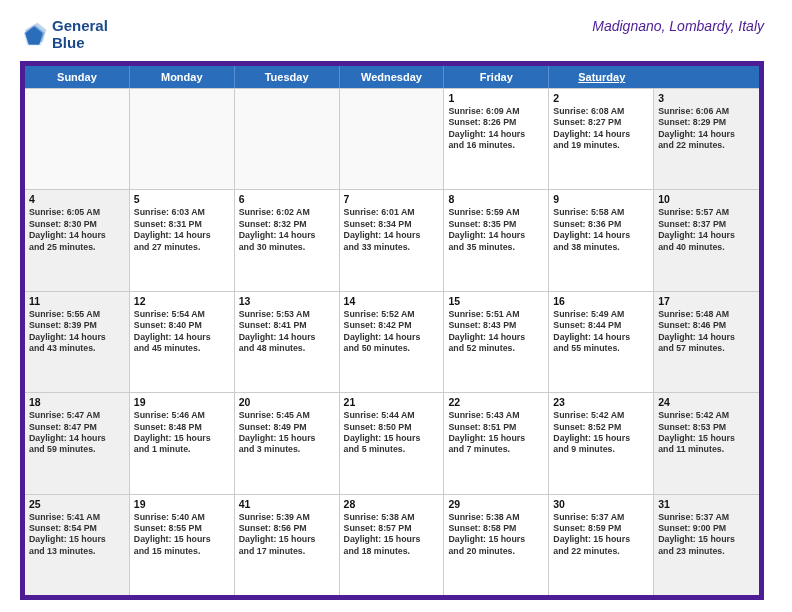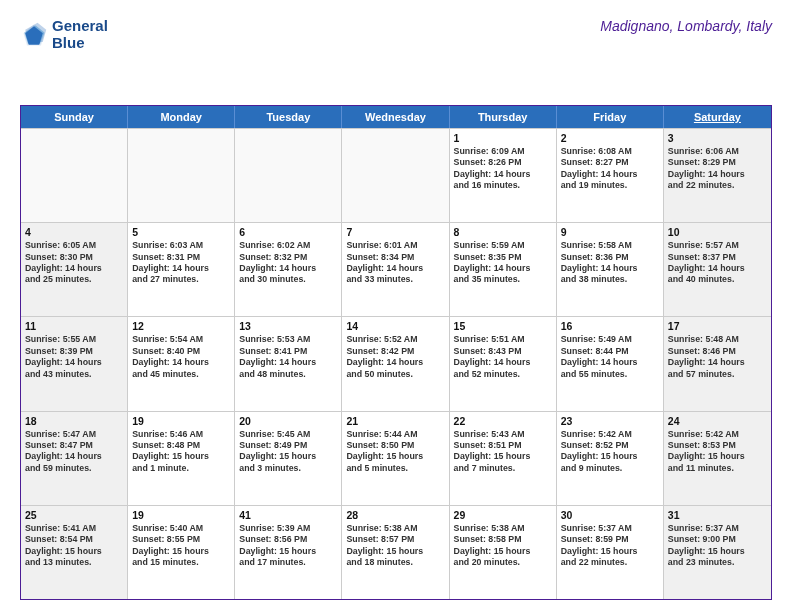--- a/index.html
+++ b/index.html
@@ -6,24 +6,23 @@
     body {
       font-family: Arial, sans-serif;
       background: #fff;
       width: 792px;
       height: 612px;
       overflow: hidden;
     }
     .page {
       width: 792px;
       height: 612px;
-      padding: 18px 20px 12px 20px;
+      padding: 18px 28px 12px 20px;
       display: flex;
       flex-direction: column;
-      gap: 44px;
     }
     .header {
       display: flex;
       justify-content: space-between;
       align-items: flex-start;
       margin-bottom: 10px;
     }
     .logo {
       display: flex;
       align-items: center;
@@ -50,21 +49,21 @@
     }
     .location-title {
       font-size: 14px;
       color: #4c1d95;
       font-style: italic;
     }
     .calendar {
       flex: 1;
       display: flex;
       flex-direction: column;
-      border: 1px solid #4c1d95;
+      border: 5px solid #4c1d95;
     }
     .cal-header {
       display: grid;
       grid-template-columns: repeat(7, 1fr);
       background: #2a6ebb;
     }
     .cal-header-cell {
       color: #fff;
       font-size: 11px;
       font-weight: bold;
@@ -129,21 +128,20 @@
       <div class="location-title">Madignano, Lombardy, Italy</div>
     </div>
   </div>
 
   <div class="calendar">
     <div class="cal-header">
     <div class="cal-header-cell">Sunday</div>
         <div class="cal-header-cell">Monday</div>
         <div class="cal-header-cell">Tuesday</div>
         <div class="cal-header-cell">Wednesday</div>
-        <div class="cal-header-cell">Thursday</div>
         <div class="cal-header-cell">Friday</div>
         <div class="cal-header-cell">Saturday</div>
       </div>
     <div class="cal-body">
     <div class="cal-row">
           <div class="cal-cell empty"></div>
           <div class="cal-cell empty"></div>
           <div class="cal-cell empty"></div>
           <div class="cal-cell empty"></div>
           <div class="cal-cell">

